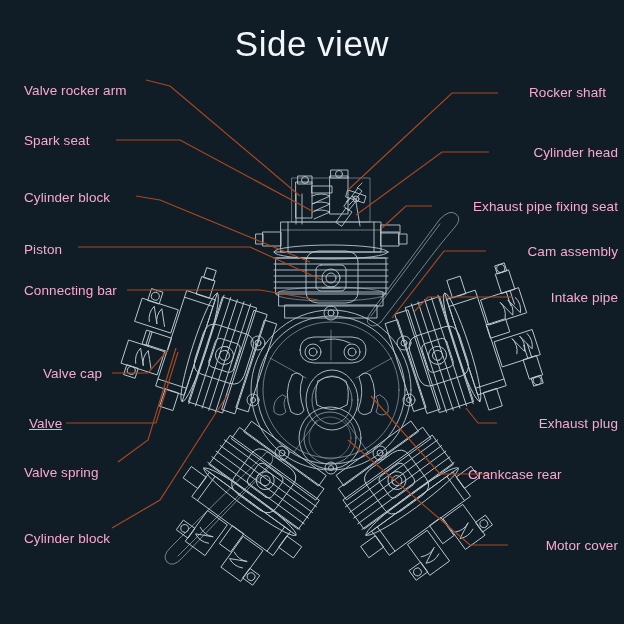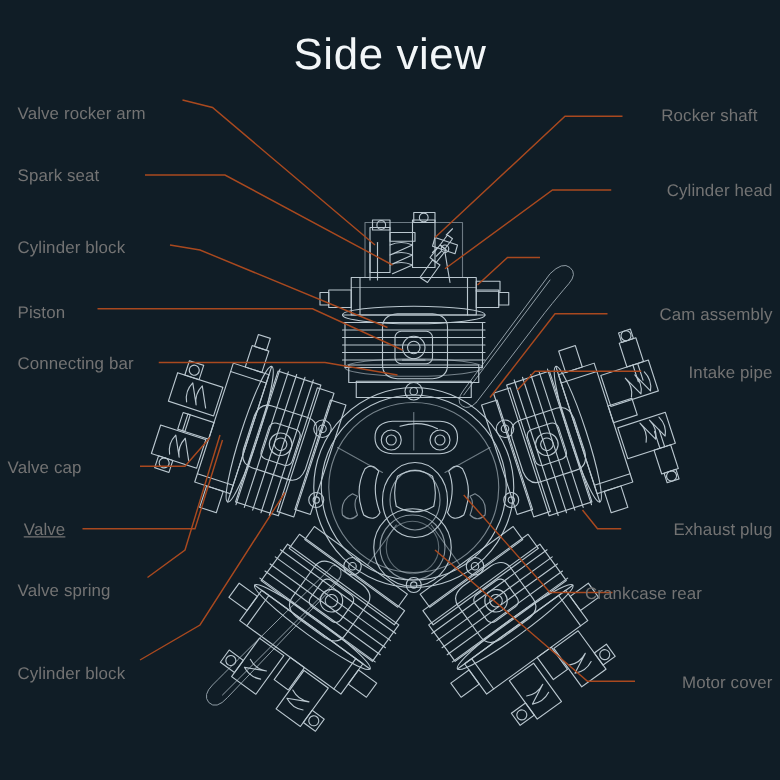--- a/index.html
+++ b/index.html
@@ -10,25 +10,26 @@
     overflow:hidden;position:relative;
   }
   #stage{
     position:absolute;inset:0;
     width:624px;height:624px;
     background:#101d26;
   }
   #stage svg{position:absolute;top:0;left:0;width:624px;height:624px;display:block;}
   .lbl{
     position:absolute;
-    color:#737373;
+    color:#f9a8d4;
     font-size:13.5px;
     line-height:15px;
     letter-spacing:.1px;
     white-space:nowrap;
+    margin-left:10px;
     -webkit-font-smoothing:antialiased;
   }
   .lbl.right{text-align:right;}
   .lbl.ctr{text-align:left;white-space:normal;line-height:15px;}
   #title{
     position:absolute;
     left:0;right:0;top:24px;
     text-align:center;
     color:#f2f6f8;
     font-size:35px;
@@ -379,27 +380,28 @@
     </g>
   </svg>
 
   <div id="title">Side view</div>
 
   <div class="lbl" style="left:14px;top:83px;">Valve rocker arm</div>
   <div class="lbl" style="left:14px;top:133px;">Spark seat</div>
   <div class="lbl" style="left:14px;top:190px;">Cylinder block</div>
   <div class="lbl" style="left:14px;top:242px;">Piston</div>
   <div class="lbl" style="left:14px;top:283px;">Connecting bar</div>
-  <div class="lbl" style="left:6px;top:366px;">Valve cap</div>
+  <div class="lbl" style="left:33px;top:366px;">Valve cap</div>
   <div class="lbl" style="left:19px;top:416px;text-decoration:underline;">Valve</div>
   <div class="lbl" style="left:14px;top:465px;">Valve spring</div>
   <div class="lbl" style="left:14px;top:531px;">Cylinder block</div>
 
   <div class="lbl right" style="right:18px;top:85px;">Rocker shaft</div>
   <div class="lbl right" style="right:6px;top:145px;">Cylinder head</div>
+  <div class="lbl right" style="right:6px;top:199px;">Exhaust pipe fixing seat</div>
   <div class="lbl right" style="right:6px;top:244px;">Cam assembly</div>
   <div class="lbl right" style="right:6px;top:290px;">Intake pipe</div>
   <div class="lbl right" style="right:6px;top:416px;">Exhaust plug</div>
   <div class="lbl right" style="right:6px;top:538px;">Motor cover</div>
 
   <div class="lbl ctr" style="right:6px;top:467px;width:150px;">
     <div>Crankcase rear</div>
   </div>
 
 </div>

